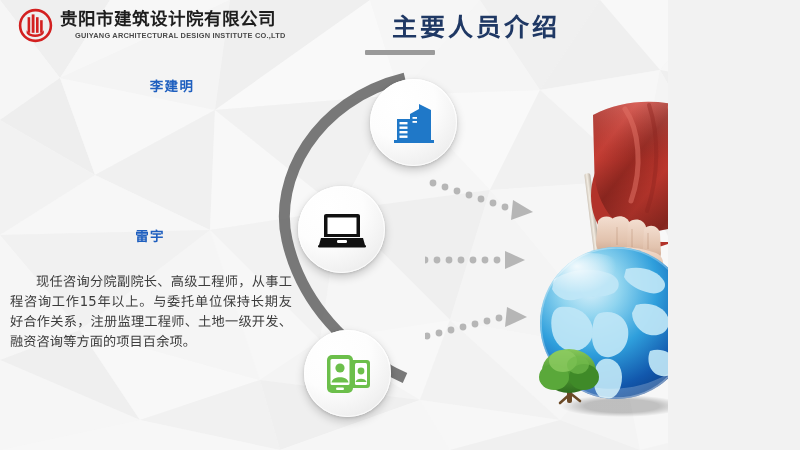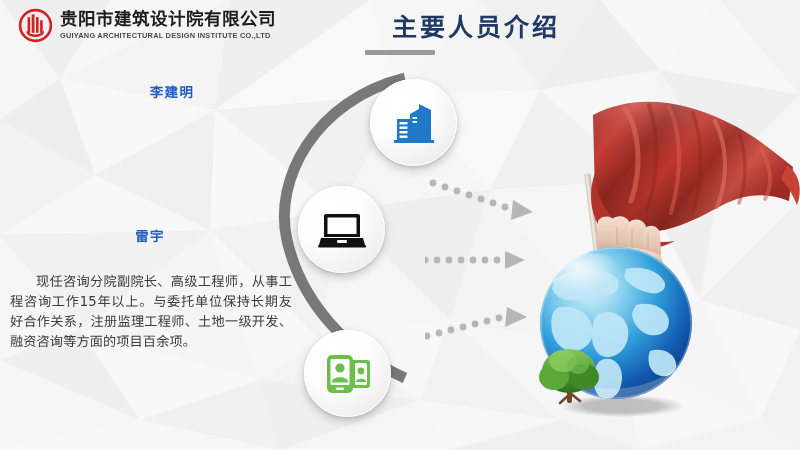--- a/index.html
+++ b/index.html
@@ -7,21 +7,21 @@
   html, body { width:800px; height:450px; overflow:hidden; }
   body {
     font-family:"DejaVu Sans","Liberation Sans",sans-serif;
     background:#f2f2f2;
     position:relative;
   }
 
   
   .slide {
     position:relative;
-    width:800px; height:450px;
+    width:668px; height:450px;
     overflow:hidden;
     background:#f0f0f0;
   }
 
   
   .bg-poly { position:absolute; inset:0; z-index:0; }
   .bg-poly svg { display:block; width:800px; height:450px; }
 
   
   .header {
@@ -52,20 +52,21 @@
   }
   .logo-en {
     font-size:7.4px;
     font-weight:bold;
     color:#4a4a4a;
     letter-spacing:0.22px;
     line-height:1.35;
     white-space:nowrap;
     margin-top:1px;
     font-family:"Liberation Sans",sans-serif;
+    margin-left:15px;
   }
 
   .page-title {
     position:absolute;
     left:50%; transform:translateX(-50%);
     top:14px;
     text-align:right;
     width:320px;
   }
   .page-title .t {
@@ -83,21 +84,21 @@
     border-radius:1px;
   }
 
   
   .person {
     position:absolute;
     left:0; width:300px;
     z-index:6;
     color:#3a3a3a;
   }
-  .person-1 { top:84px;padding-left:44px; }
+  .person-1 { top:78px;padding-left:44px; }
   .person-2 { top:228px; }
 
   .person-name {
     text-align:center;
     font-size:13.5px;
     font-weight:bold;
     color:#1f5fbf;
     letter-spacing:1.3px;
     line-height:1.2;
     margin-bottom:6px;

